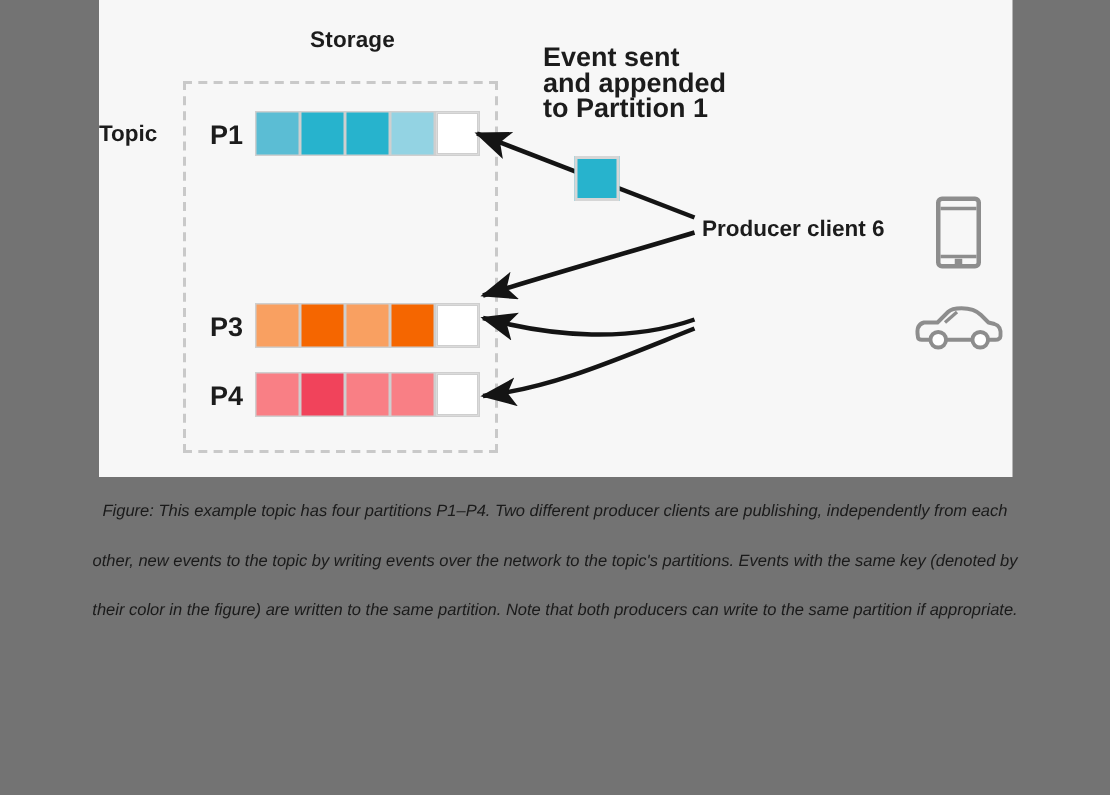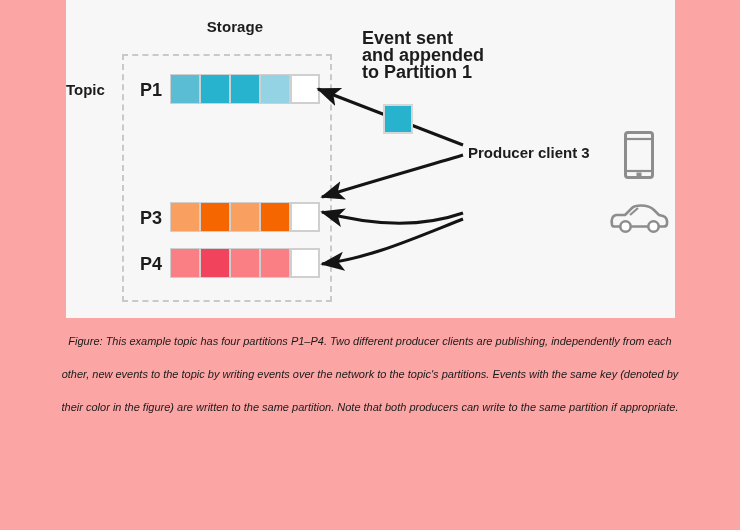--- a/index.html
+++ b/index.html
@@ -5,21 +5,21 @@
 <style>
   html, body {
     margin: 0;
     padding: 0;
     background: #ffffff;
   }
   #root {
     position: relative;
     width: 740px;
     height: 530px;
-    background: #fca5a5;
+    background: #737373;
     font-family: "Liberation Sans", sans-serif;
     overflow: hidden;
   }
 
   
   .figure-panel {
     position: absolute;
     left: 66px;
     top: 0px;
     width: 609px;
@@ -224,21 +224,21 @@
 
     <path d="M463,155 C420,168 370,182 322,197" stroke="#141414" stroke-width="3" fill="none" marker-end="url(#ah)"></path>
 
     <path d="M463,213 C420,228 370,225 322,212" stroke="#141414" stroke-width="3" fill="none" marker-end="url(#ah)"></path>
 
     <path d="M463,219 C410,240 370,258 322,264" stroke="#141414" stroke-width="3" fill="none" marker-end="url(#ah)"></path>
   </svg>
 
   <div class="event-square"></div>
 
-  <div class="producer-label" id="producer-1">Producer client 3</div>
+  <div class="producer-label" id="producer-1">Producer client 6</div>
 
   <svg class="device-icon" id="phone-icon" width="32" height="50" viewBox="0 0 32 50">
     <rect x="2.5" y="2.5" width="27" height="45" rx="2.5" ry="2.5" fill="none" stroke="#8d8d8d" stroke-width="3"></rect>
     <line x1="4" y1="9" x2="28" y2="9" stroke="#8d8d8d" stroke-width="2.2"></line>
     <line x1="4" y1="41" x2="28" y2="41" stroke="#8d8d8d" stroke-width="2.2"></line>
     <rect x="13.5" y="42.5" width="5" height="4" fill="#8d8d8d"></rect>
   </svg>
 
   <svg class="device-icon" id="car-icon" width="62" height="36" viewBox="0 0 62 36">
     <path d="M4,25 C3,20 4,16 8,15 L17,15 L24,8 C26,6 29,5.5 33,5.5

